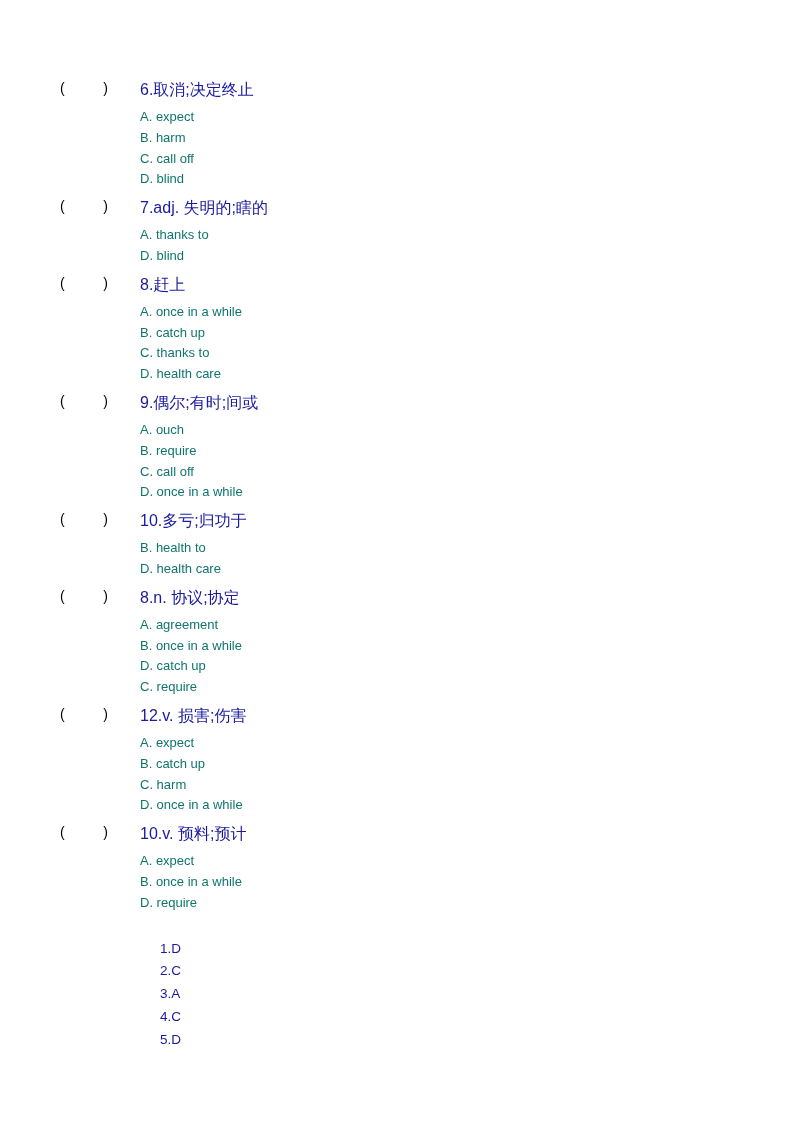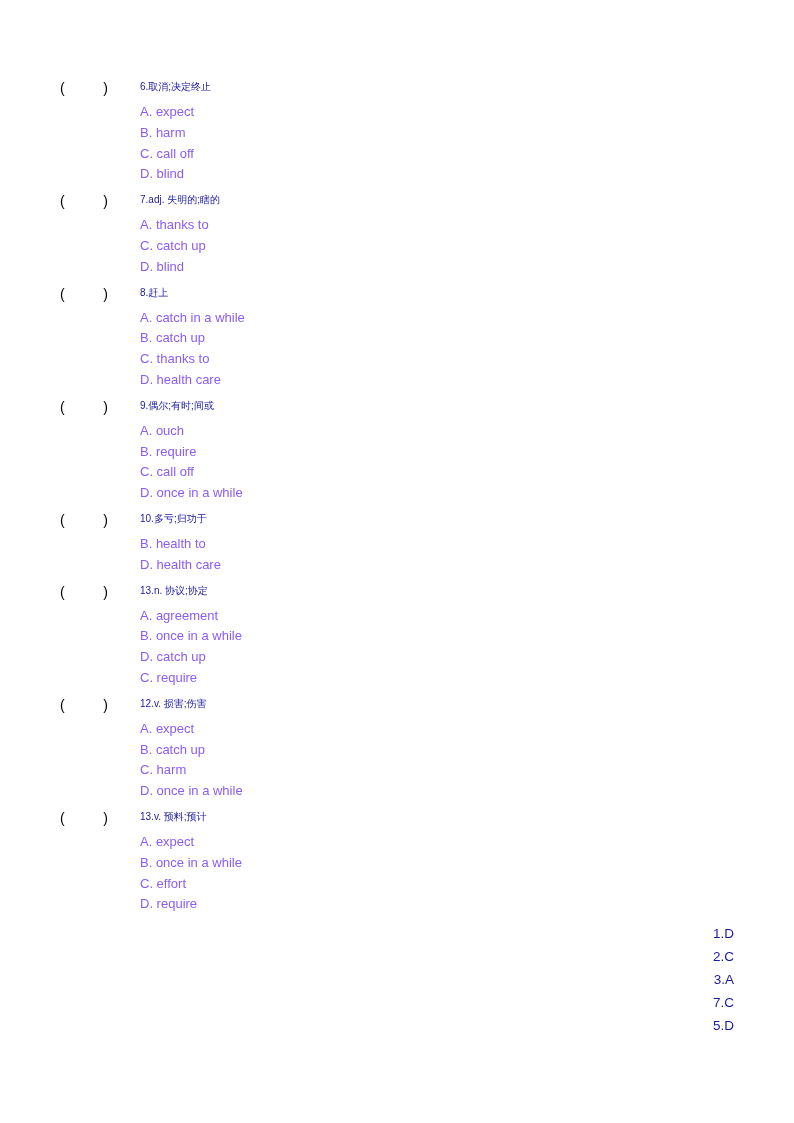--- a/index.html
+++ b/index.html
@@ -22,35 +22,34 @@
     .paren-left {
       color: #000;
       min-width: 20px;
     }
     .paren-right-space {
       color: #000;
       min-width: 60px;
     }
     .question-text {
       color: #1a1a9e;
-      font-size: 10px;
+      font-size: 16px;
     }
     .options-block {
       margin-left: 80px;
       margin-bottom: 8px;
     }
     .option {
-      color: #8b5cf6;
+      color: #0f766e;
       font-size: 13px;
       line-height: 1.6;
     }
     .answers-section {
-      margin-top: 8px;
+      margin-top: 24px;
       margin-left: 100px;
-      text-align: right;
     }
     .answer-line {
       color: #1a1a9e;
       font-size: 13.5px;
       line-height: 1.7;
     }
   </style>
 </head>
 <body>
 
@@ -66,30 +65,29 @@
       <div class="option">C. call off</div>
       <div class="option">D. blind</div>
     </div>
     <div class="question-block">
       <span class="paren-left">(</span>
       <span class="paren-right-space">&nbsp;&nbsp;&nbsp;&nbsp;&nbsp;&nbsp;)</span>
       <span class="question-text">7.adj.  失明的;瞎的</span>
     </div>
     <div class="options-block">
       <div class="option">A. thanks to</div>
-      <div class="option">C. catch up</div>
       <div class="option">D. blind</div>
     </div>
     <div class="question-block">
       <span class="paren-left">(</span>
       <span class="paren-right-space">&nbsp;&nbsp;&nbsp;&nbsp;&nbsp;&nbsp;)</span>
       <span class="question-text">8.赶上</span>
     </div>
     <div class="options-block">
-      <div class="option">A. catch in a while</div>
+      <div class="option">A. once in a while</div>
       <div class="option">B. catch up</div>
       <div class="option">C. thanks to</div>
       <div class="option">D. health care</div>
     </div>
     <div class="question-block">
       <span class="paren-left">(</span>
       <span class="paren-right-space">&nbsp;&nbsp;&nbsp;&nbsp;&nbsp;&nbsp;)</span>
       <span class="question-text">9.偶尔;有时;间或</span>
     </div>
     <div class="options-block">
@@ -103,21 +101,21 @@
       <span class="paren-right-space">&nbsp;&nbsp;&nbsp;&nbsp;&nbsp;&nbsp;)</span>
       <span class="question-text">10.多亏;归功于</span>
     </div>
     <div class="options-block">
       <div class="option">B. health to</div>
       <div class="option">D. health care</div>
     </div>
     <div class="question-block">
       <span class="paren-left">(</span>
       <span class="paren-right-space">&nbsp;&nbsp;&nbsp;&nbsp;&nbsp;&nbsp;)</span>
-      <span class="question-text">13.n.  协议;协定</span>
+      <span class="question-text">8.n.  协议;协定</span>
     </div>
     <div class="options-block">
       <div class="option">A. agreement</div>
       <div class="option">B. once in a while</div>
       <div class="option">D. catch up</div>
       <div class="option">C. require</div>
     </div>
     <div class="question-block">
       <span class="paren-left">(</span>
       <span class="paren-right-space">&nbsp;&nbsp;&nbsp;&nbsp;&nbsp;&nbsp;)</span>
@@ -125,28 +123,27 @@
     </div>
     <div class="options-block">
       <div class="option">A. expect</div>
       <div class="option">B. catch up</div>
       <div class="option">C. harm</div>
       <div class="option">D. once in a while</div>
     </div>
     <div class="question-block">
       <span class="paren-left">(</span>
       <span class="paren-right-space">&nbsp;&nbsp;&nbsp;&nbsp;&nbsp;&nbsp;)</span>
-      <span class="question-text">13.v.  预料;预计</span>
+      <span class="question-text">10.v.  预料;预计</span>
     </div>
     <div class="options-block">
       <div class="option">A. expect</div>
       <div class="option">B. once in a while</div>
-      <div class="option">C. effort</div>
       <div class="option">D. require</div>
     </div>
   </div>
 <div id="answers-container" class="answers-section">
     <div class="answer-line">1.D</div>
     <div class="answer-line">2.C</div>
     <div class="answer-line">3.A</div>
-    <div class="answer-line">7.C</div>
+    <div class="answer-line">4.C</div>
     <div class="answer-line">5.D</div>
   </div>
 
 </body></html>

